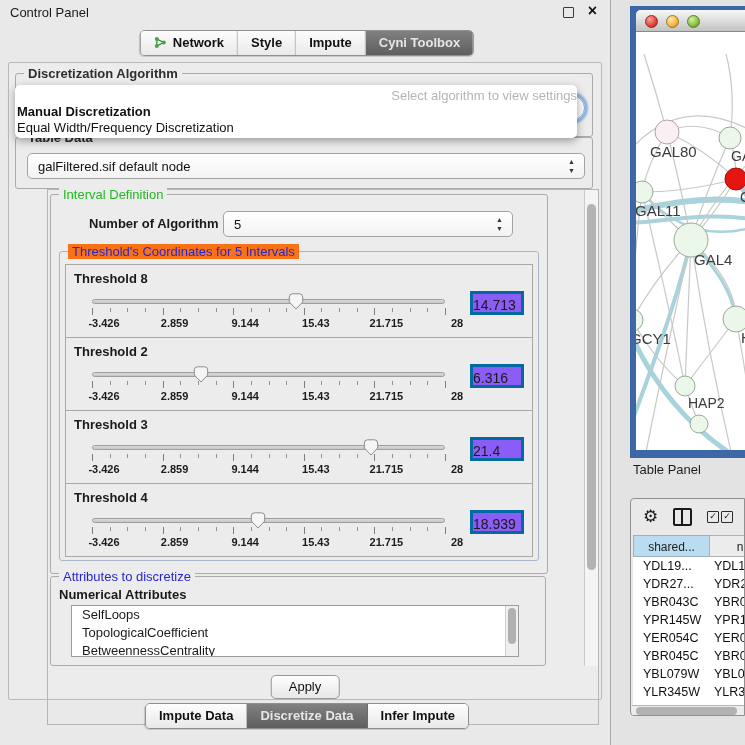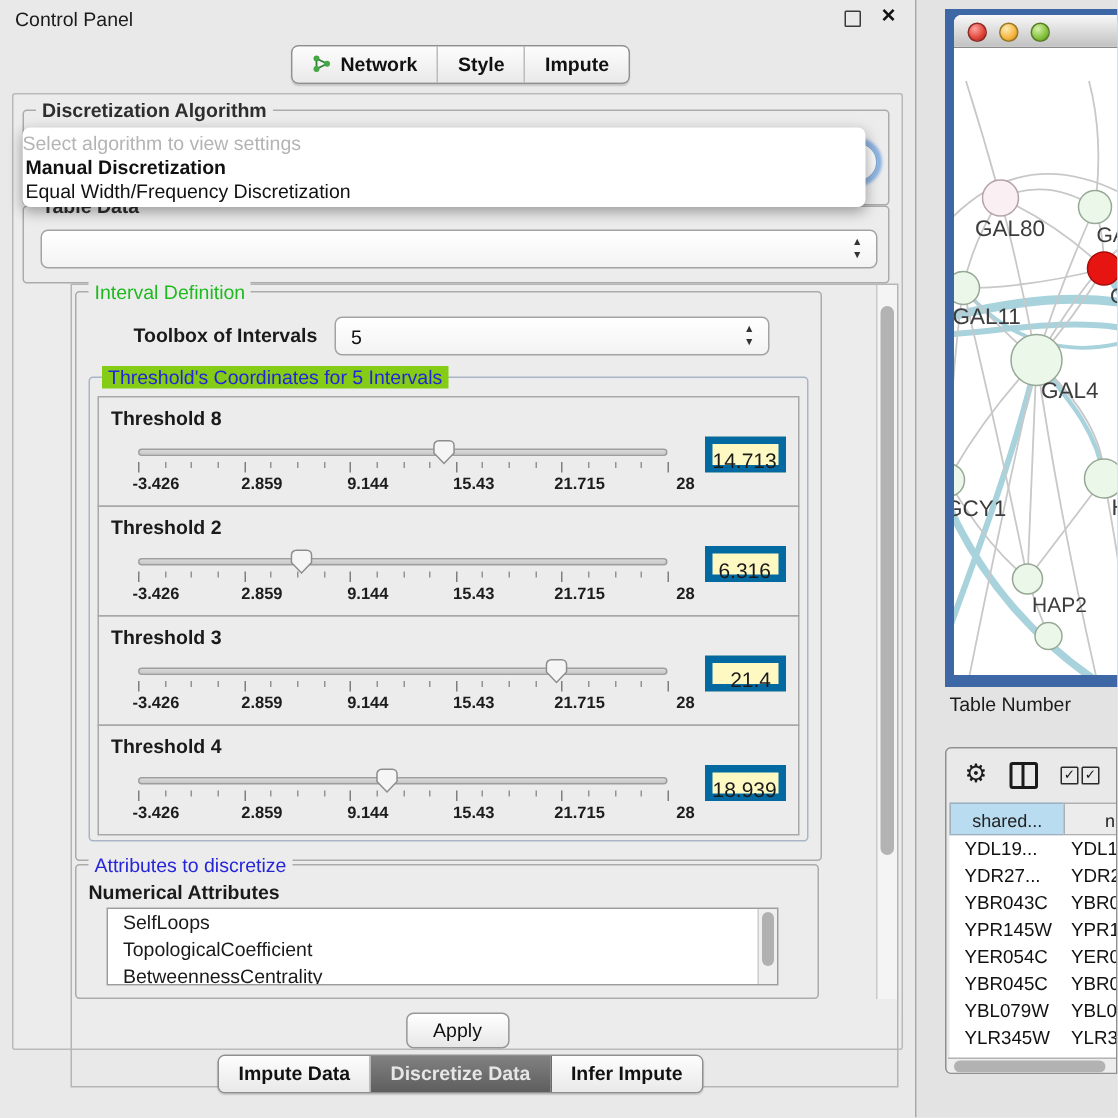--- a/index.html
+++ b/index.html
@@ -36,21 +36,21 @@
   .combo .val{position:absolute;left:10px;top:5px;font-size:13px;color:#111;white-space:nowrap;}
   .spinner{position:absolute;right:9px;top:3px;display:flex;flex-direction:column;align-items:center;line-height:9px;}
   .spinner span{font-size:7px;color:#333;}
   #algo-combo{left:16px;top:32px;width:560px;border:1px solid #7fa9d6;border-radius:13px;
               box-shadow:0 0 2px 3px rgba(110,160,220,.75);}
   #table-combo{left:18px;top:90px;width:558px;}
   #intervals-combo{left:172px;top:16px;width:290px;}
   
   #algo-popup{position:absolute;left:6px;top:22px;width:562px;height:53px;background:#ffffff;border-radius:5px;
               box-shadow:0 3px 9px rgba(0,0,0,.35);z-index:40;padding-top:3px;box-sizing:border-box;}
-  #algo-popup .ph{text-align:left;color:#b4b4b4;font-size:13px;height:16px;}
+  #algo-popup .ph{text-align:right;color:#b4b4b4;font-size:13px;height:16px;}
   #algo-popup .opt{padding-left:2px;font-size:13px;line-height:16px;color:#111;white-space:nowrap;}
   #algo-popup .opt.b{font-weight:bold;}
   
   #scrollpane{position:absolute;left:38px;top:126px;width:552px;height:536px;border:1px solid #b5b5b5;box-sizing:border-box;}
   #vscroll{position:absolute;right:0;top:0;width:13px;height:476px;background:#f4f4f4;border-left:1px solid #c9c9c9;}
   #vscroll .thumb{position:absolute;left:2px;top:14px;width:9px;height:366px;border-radius:5px;background:#b3b3b3;}
   #interval-group{left:2px;top:4px;width:496px;height:378px;}
   #niv-label{position:absolute;left:38px;top:21px;font-weight:bold;font-size:13px;}
   #th-group{position:absolute;left:8px;top:56px;width:480px;height:310px;border:1px solid #a9b4c6;border-radius:3px;
             padding-top:12px;box-sizing:border-box;}
@@ -59,22 +59,22 @@
   .th-name{position:absolute;left:8px;top:6px;font-weight:bold;font-size:13px;}
   .th-slider{position:absolute;left:26px;top:28px;width:353px;height:40px;}
   .th-track{position:absolute;left:0;top:6px;width:353px;height:5px;border:1px solid #9e9e9e;border-radius:4px;
             background:linear-gradient(#dadada,#c7c7c7);box-sizing:border-box;}
   .th-ticks{position:absolute;left:0;top:15px;width:353px;height:8px;}
   .tk{position:absolute;width:1px;height:4px;background:#939393;top:0;}
   .tk.mj{height:7px;background:#7e7e7e;}
   .th-labs{position:absolute;left:12px;top:24px;width:353px;height:12px;}
   .tkl{position:absolute;transform:translateX(-50%);font-size:11px;font-weight:bold;color:#1c1c1c;white-space:nowrap;}
   .th-thumb{position:absolute;top:0;transform:translateX(-50%);width:16px;height:17px;}
-  .th-value{position:absolute;right:8px;top:26px;width:54px;height:24px;background:#fef9c3;border:5px solid #0369a1;
-            font-size:14px;text-align:right;padding:3px 5px 0 0;box-sizing:border-box;}
+  .th-value{position:absolute;right:8px;top:26px;width:54px;height:24px;background:#8b5cf6;border:3px solid #0369a1;
+            font-size:14px;text-align:left;padding:3px 5px 0 0;box-sizing:border-box;}
   #attr-group{left:2px;top:386px;width:494px;height:88px;border-color:#ababab;}
   #attr-label{position:absolute;left:8px;top:10px;font-weight:bold;font-size:13px;}
   #attr-list{position:absolute;left:20px;top:28px;width:448px;height:52px;background:#fff;border:1px solid #9c9c9c;
              overflow:hidden;box-sizing:border-box;}
   #attr-list .item{padding-left:10px;font-size:13px;line-height:18px;white-space:nowrap;}
   #attr-scroll{position:absolute;right:0;top:0;width:12px;height:50px;background:#efefef;border-left:1px solid #cfcfcf;}
   #attr-scroll .thumb{position:absolute;left:2px;top:2px;width:8px;height:36px;border-radius:4px;background:#b1b1b1;}
   #apply-btn{position:absolute;left:50%;top:612px;transform:translateX(-50%);padding:3px 17px 4px 17px;
              background:linear-gradient(#ffffff,#e7e7e7);border:1px solid #979797;border-radius:5px;
              font-size:13px;color:#111;}
@@ -131,20 +131,23 @@
             <circle cx="10" cy="6.5" r="2" fill="#46a546"></circle>
           </svg></span>
         <span>Network</span>
       </div>
       <div class="seg">
         <span>Style</span>
       </div>
       <div class="seg">
         <span>Impute</span>
       </div>
+      <div class="seg sel">
+        <span>Cyni Toolbox</span>
+      </div>
     </div>
 
   <div id="main-panel">
 
     <div class="group" id="algo-group" style="left:6px;top:10px;width:576px;height:62px;">
       <span class="gtitle dark">Discretization Algorithm</span>
     </div>
     <div class="combo" id="algo-combo">
       <span class="spinner">
         <span>▲</span>
@@ -155,39 +158,40 @@
     <div id="algo-popup">
       <div class="ph">Select algorithm to view settings</div>
     <div class="opt b">Manual Discretization</div>
         <div class="opt">Equal Width/Frequency Discretization</div>
       </div>
 
     <div class="group" style="left:6px;top:74px;width:576px;height:50px;">
       <span class="gtitle dark">Table Data</span>
     </div>
     <div class="combo" id="table-combo">
+      <span class="val">galFiltered.sif default node</span>
       <span class="spinner">
         <span>▲</span>
           <span>▼</span>
       </span>
     </div>
 
     <div id="scrollpane">
       <div class="group" id="interval-group">
         <span class="gtitle green">Interval Definition</span>
-        <span id="niv-label">Toolbox of Intervals</span>
+        <span id="niv-label">Number of Algorithm</span>
         <div class="combo" id="intervals-combo">
           <span class="val">5</span>
           <span class="spinner">
             <span>▲</span>
               <span>▼</span>
           </span>
         </div>
         <div id="th-group">
-          <span class="gtitle blue" style="background:#84cc16;">Threshold's Coordinates for 5 Intervals</span>
+          <span class="gtitle blue" style="background:#f97316;">Threshold's Coordinates for 5 Intervals</span>
           <div id="th-rows">
               <div class="th-panel">
                 <div class="th-name">Threshold 8</div>
                 <div class="th-slider">
                   <div class="th-track"></div>
                   <div class="th-ticks">
                     <i class="tk mj" style="left:0%"></i>
                     <i class="tk" style="left:5%"></i>
                     <i class="tk" style="left:10%"></i>
                     <i class="tk" style="left:15%"></i>
@@ -447,21 +451,21 @@
             <text x="105" y="311" font-size="15">H</text>
             <circle cx="49" cy="354" r="10" fill="#eaf7e9" stroke="#97a897"></circle>
             <text x="52" y="376" font-size="14">HAP2</text>
             <circle cx="63" cy="392" r="9" fill="#eaf7e9" stroke="#97a897"></circle>
           </g>
       </svg>
     </div>
   </div>
 </div>
 
-<div id="table-panel-title">Table Number</div>
+<div id="table-panel-title">Table Panel</div>
 <div id="table-window">
   <span id="tp-gear">⚙</span>
   <span id="tp-split">
       <i></i>
     </span>
   <span class="tp-check k1">✓</span>
   <span class="tp-check k2">✓</span>
   <div id="tp-header">
     <div class="hcol c1">shared...</div>
     <div class="hcol c2">n</div>

